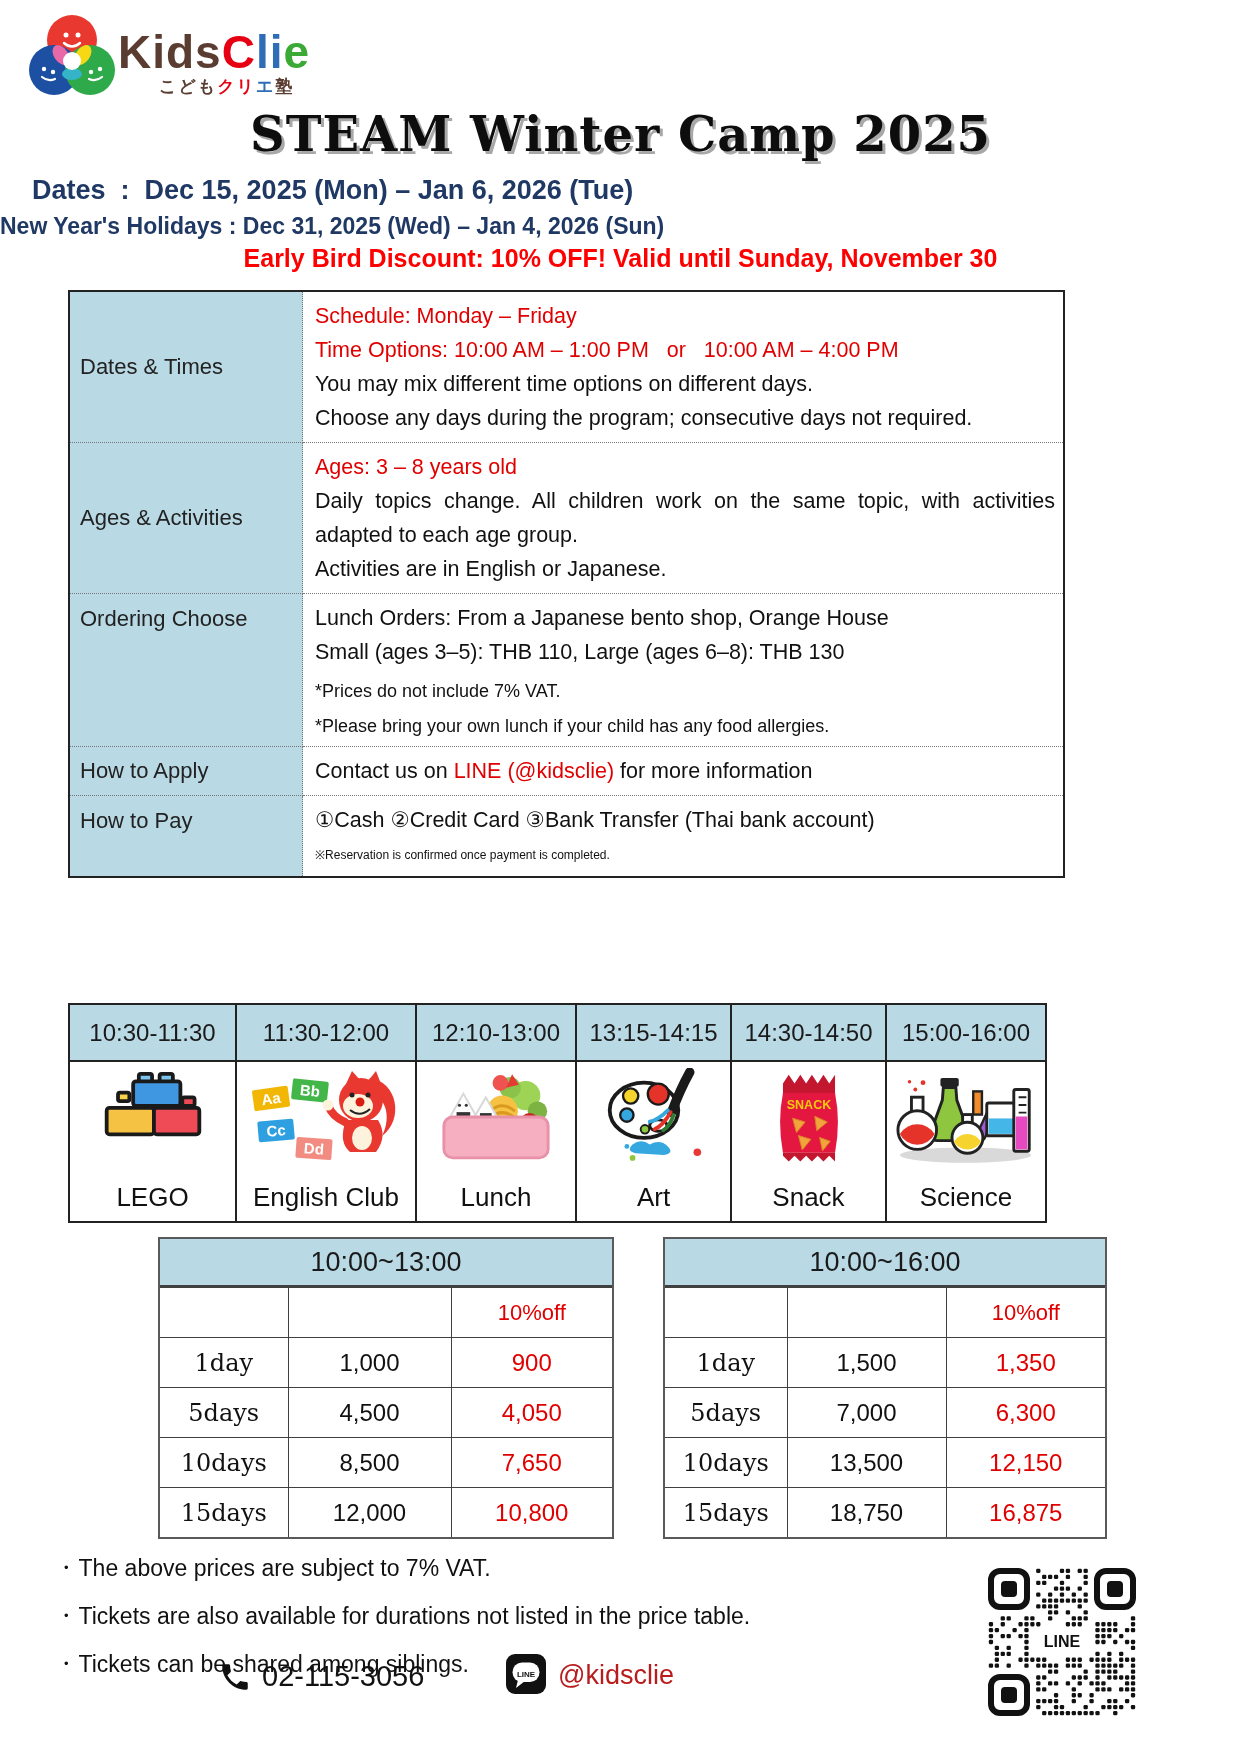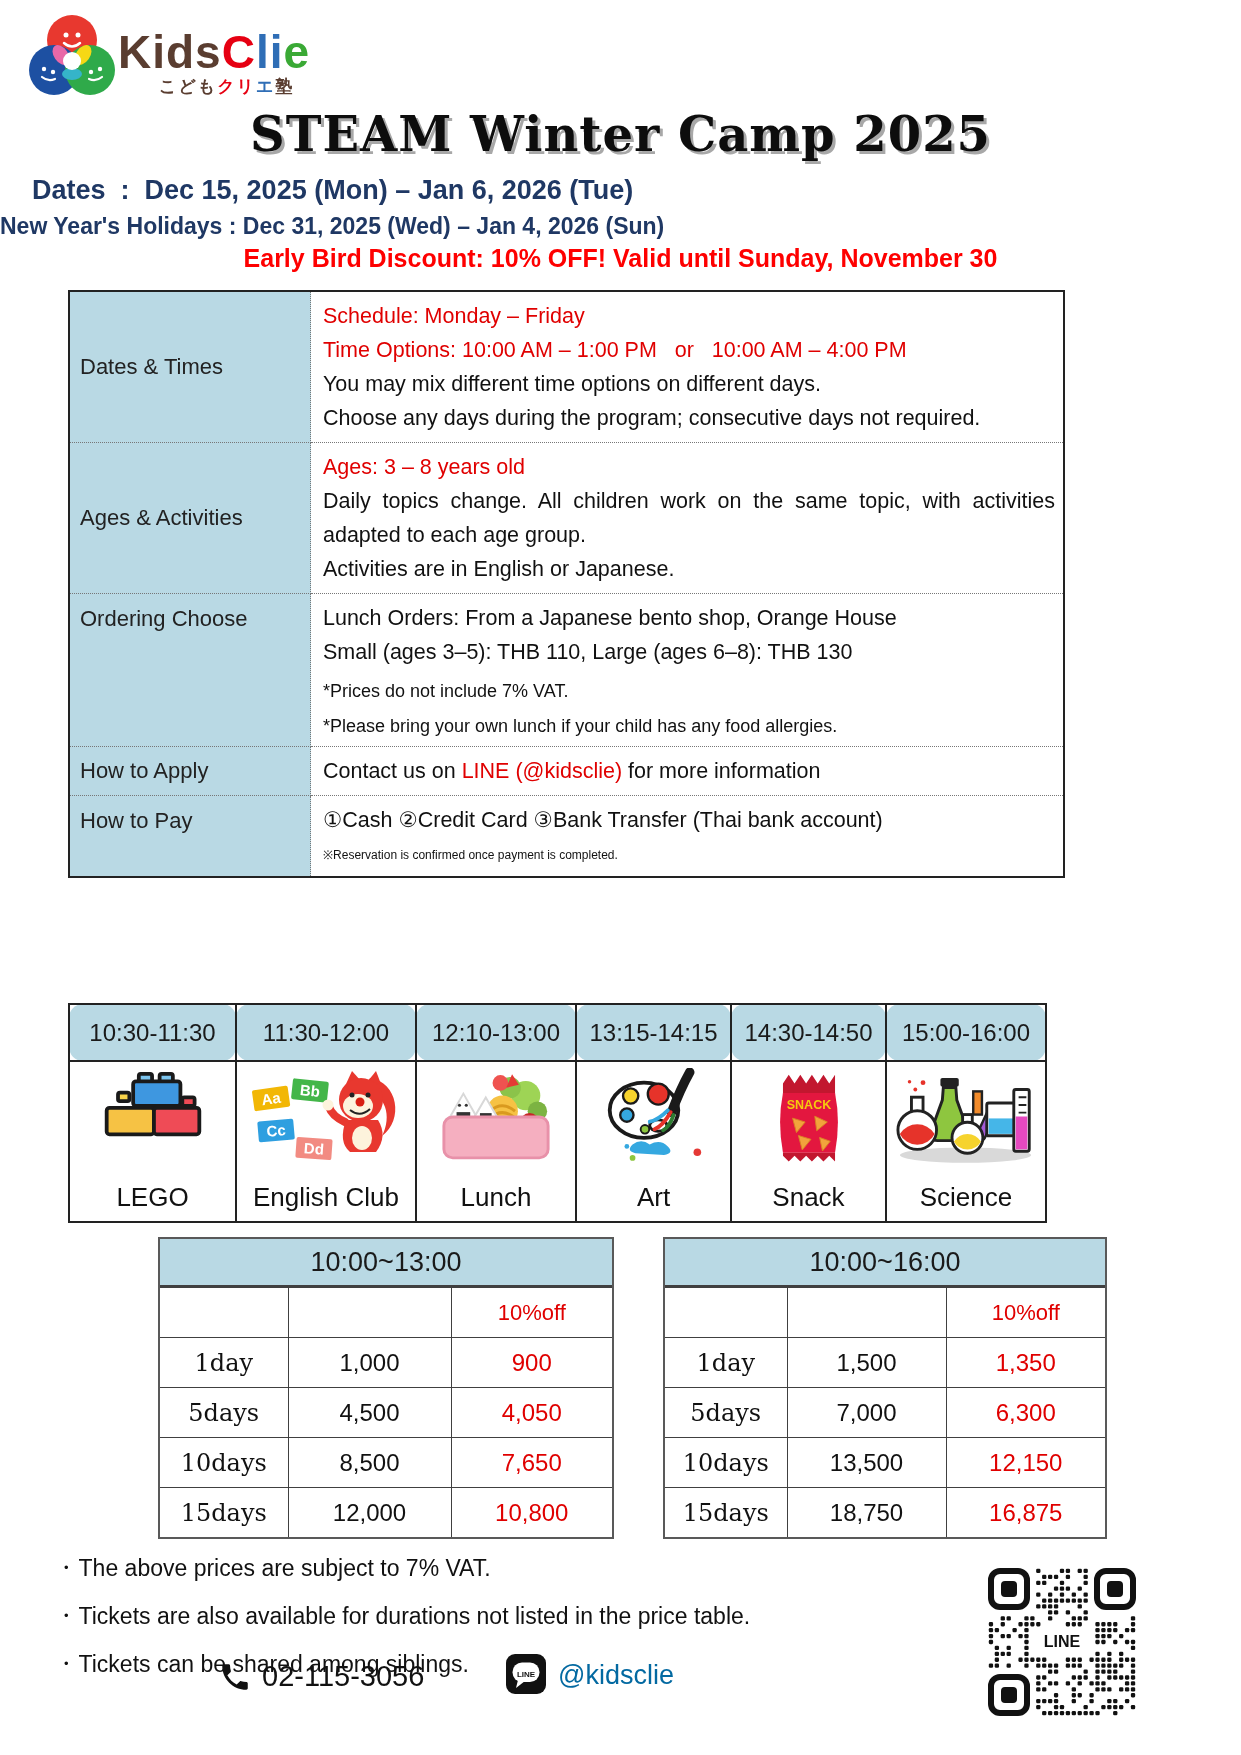--- a/index.html
+++ b/index.html
@@ -16,34 +16,34 @@
   .holiday-line{position:absolute;left:0;top:213px;width:100%;
          font-size:23px;font-weight:bold;color:#1f3864;white-space:pre;}
   .earlybird-line{position:absolute;left:0;top:244px;width:100%;text-align:center;
          font-size:25px;font-weight:bold;color:#fe0000;white-space:pre;}
 
   
   .info-table{position:absolute;left:68px;top:290px;width:997px;border-collapse:collapse;
               border:2px solid #222;table-layout:fixed;}
   .info-table td{border:1px dotted #777;}
   .info-table .lbl{width:218px;background:#b9d9e4;font-size:22px;color:#222;
-                   padding:8px 12px 8px 10px;}
+                   padding:8px 4px 8px 10px;}
   .info-table .lbl.mid{vertical-align:middle;}
   .info-table .lbl.top{vertical-align:top;padding-top:12px;}
   .info-table .cnt{padding:7px 8px 7px 12px;font-size:21.5px;line-height:34px;vertical-align:top;}
   .line{white-space:pre-wrap;}
   .red{color:#e00000;}
   .just{text-align:justify;white-space:normal;}
   .small{font-size:18px;line-height:26px;margin-top:9px;}
   .small2{font-size:12px;line-height:28px;margin-top:4px;}
 
   
   .schedule{position:absolute;left:68px;top:1003px;border-collapse:collapse;table-layout:fixed;}
   .schedule td{border:2px solid #222;}
-  .schedule .time{background:#b9d9e4;height:55px;font-size:24px;text-align:center;color:#1a1a1a;padding:0 2px;border-radius:14px;}
+  .schedule .time{background:#b9d9e4;height:55px;font-size:24px;text-align:center;color:#1a1a1a;padding:0 2px;}
   .schedule .act{height:150px;background:#fff;text-align:center;vertical-align:bottom;
                  font-size:26px;color:#111;position:relative;padding-bottom:8px;}
   .schedule .ic{position:absolute;top:6px;left:0;right:0;display:flex;justify-content:center;}
 
   
   .price{position:absolute;border:2px solid #595959;background:#fff;}
   .price .ph{height:46px;background:#b9d9e4;display:flex;align-items:center;justify-content:center;
              font-size:27px;color:#1a1a1a;border-bottom:2px solid #404040;}
   .price table{border-collapse:collapse;width:100%;table-layout:fixed;}
   .price td{border:1px solid #404040;height:47px;text-align:center;font-size:24px;}
@@ -56,21 +56,21 @@
   .price-left{left:158px;top:1237px;width:452px;}
   .price-right{left:663px;top:1237px;width:440px;}
 
   
   .notes{position:absolute;left:62px;top:1546px;}
   .note{font-size:23px;line-height:44px;display:flex;align-items:baseline;}
   .note::before{content:"\2022";font-size:13px;margin:0 10px 0 2px;position:relative;top:-4px;}
   .phone-icon{position:absolute;left:218px;top:1660px;}
   .phone-num{position:absolute;left:262px;top:1660px;font-size:29px;color:#111;}
   .line-icon{position:absolute;left:506px;top:1654px;}
-  .line-id{position:absolute;left:558px;top:1660px;font-size:27px;color:#0369a1;}
+  .line-id{position:absolute;left:558px;top:1660px;font-size:27px;color:#b91c1c;}
   .qr{position:absolute;left:988px;top:1568px;}
 </style>
 </head>
 <body>
 
 <div class="page">
 
   <div class="logo">
     <svg width="300" height="88" viewBox="0 0 300 88">
       <circle cx="58" cy="28" r="25" fill="#e8382f"></circle>

